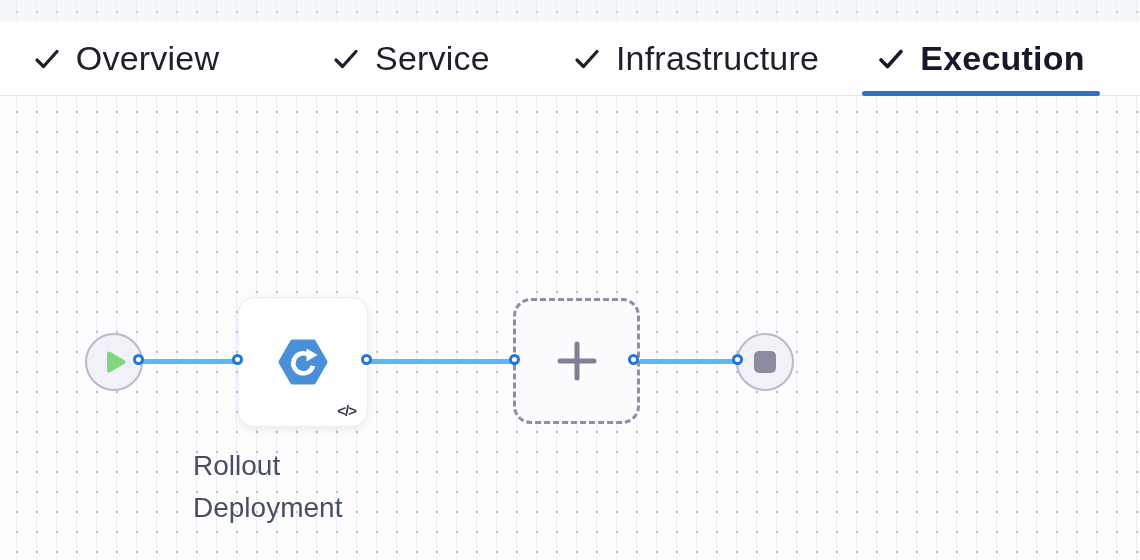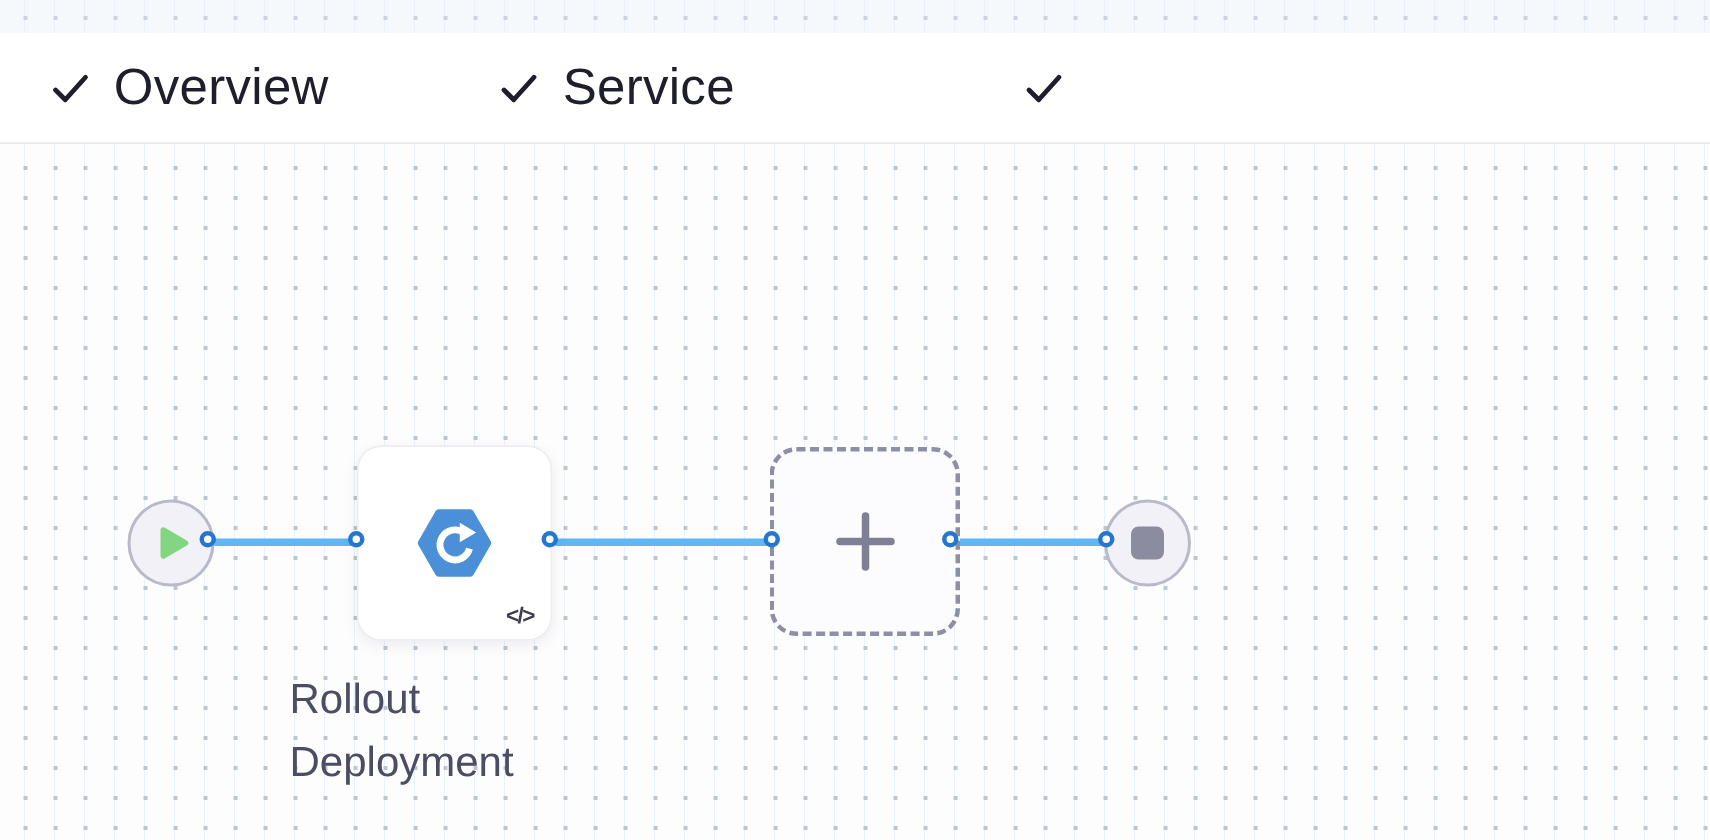--- a/index.html
+++ b/index.html
@@ -82,20 +82,28 @@
     <div class="tab">
       <svg class="check" width="28" height="24" viewBox="0 0 28 24">
           <path d="M4 13 L10.5 19.5 L24 4.5" fill="none" stroke="#1e1f2b" stroke-width="3.2" stroke-linecap="round" stroke-linejoin="round"></path>
         </svg>
       <span>Service</span>
     </div>
     <div class="tab">
       <svg class="check" width="28" height="24" viewBox="0 0 28 24">
           <path d="M4 13 L10.5 19.5 L24 4.5" fill="none" stroke="#1e1f2b" stroke-width="3.2" stroke-linecap="round" stroke-linejoin="round"></path>
         </svg>
+      <span>Infrastructure</span>
+    </div>
+    <div class="tab active">
+      <svg class="check" width="28" height="24" viewBox="0 0 28 24">
+          <path d="M4 13 L10.5 19.5 L24 4.5" fill="none" stroke="#17182a" stroke-width="3.6" stroke-linecap="round" stroke-linejoin="round"></path>
+        </svg>
+      <span>Execution</span>
+      <div class="tab-indicator"></div>
     </div>
   </div>
 
   <div style="position:absolute;inset:0;">
 
     <div class="edge" style="left:141px;top:359px;width:99px;"></div>
     <div class="edge" style="left:369px;top:359px;width:148px;"></div>
     <div class="edge" style="left:636px;top:359px;width:104px;"></div>
 
     <div class="round-node" style="left:85px;top:333px;">

